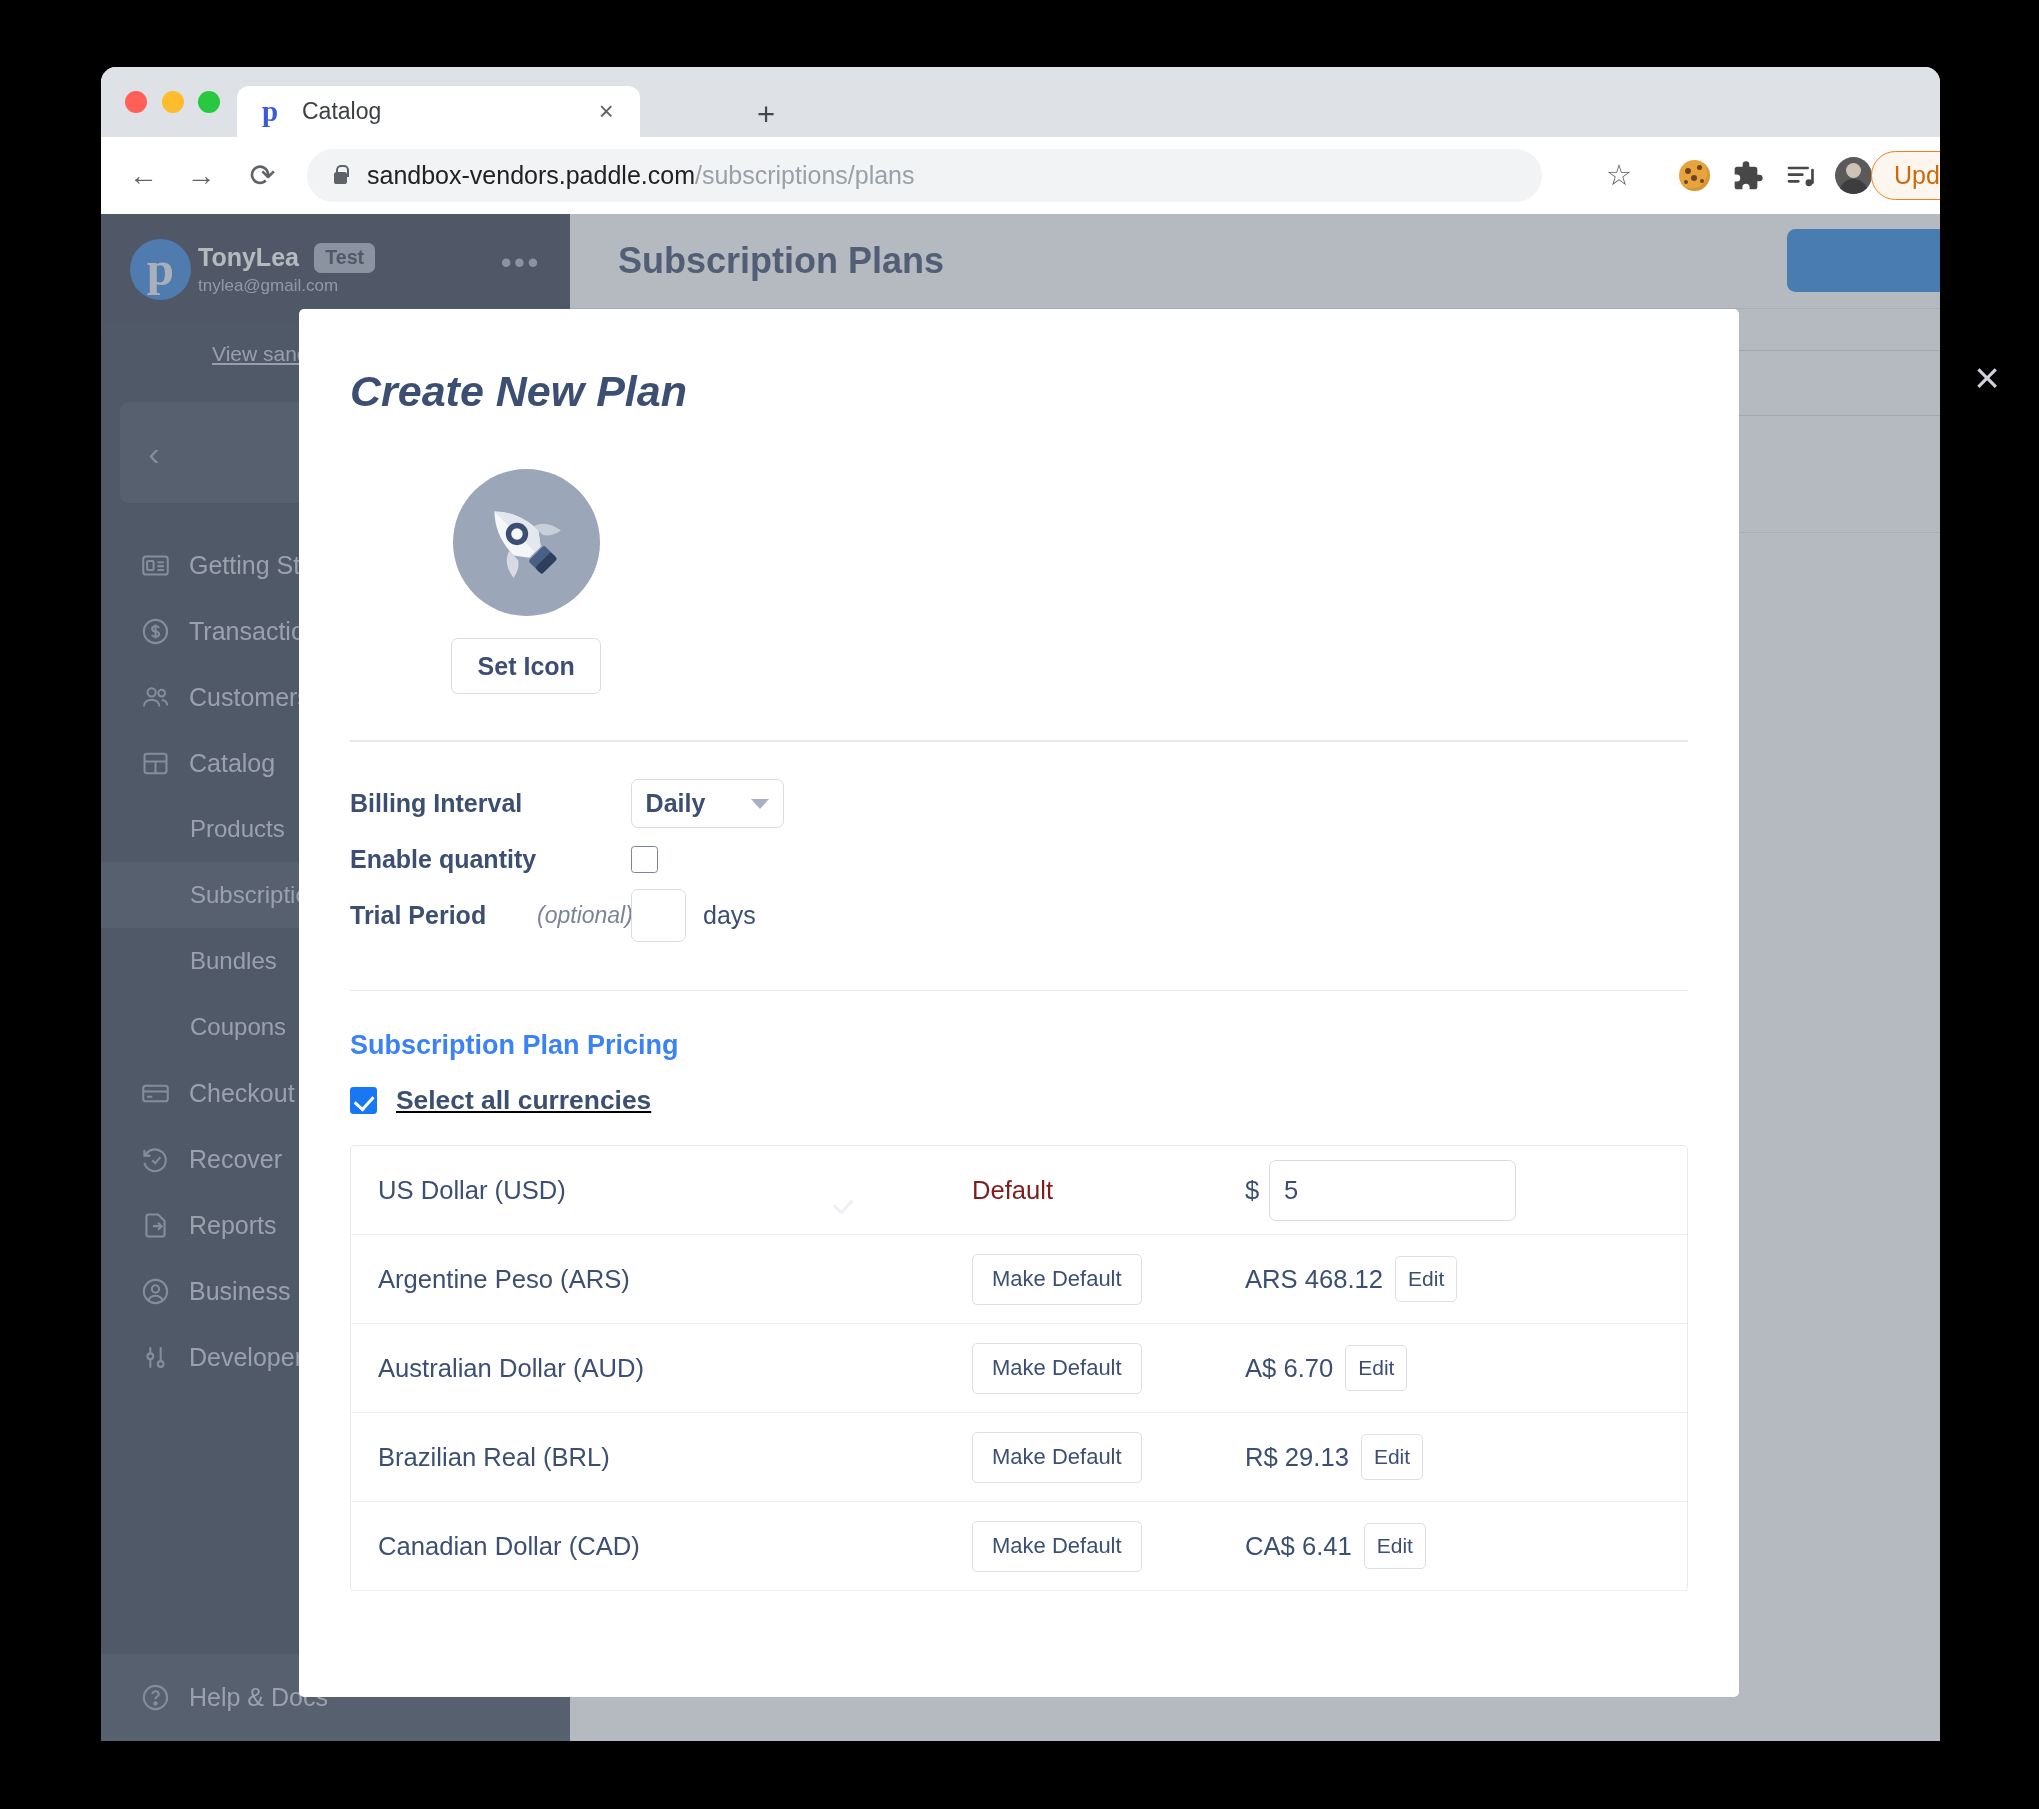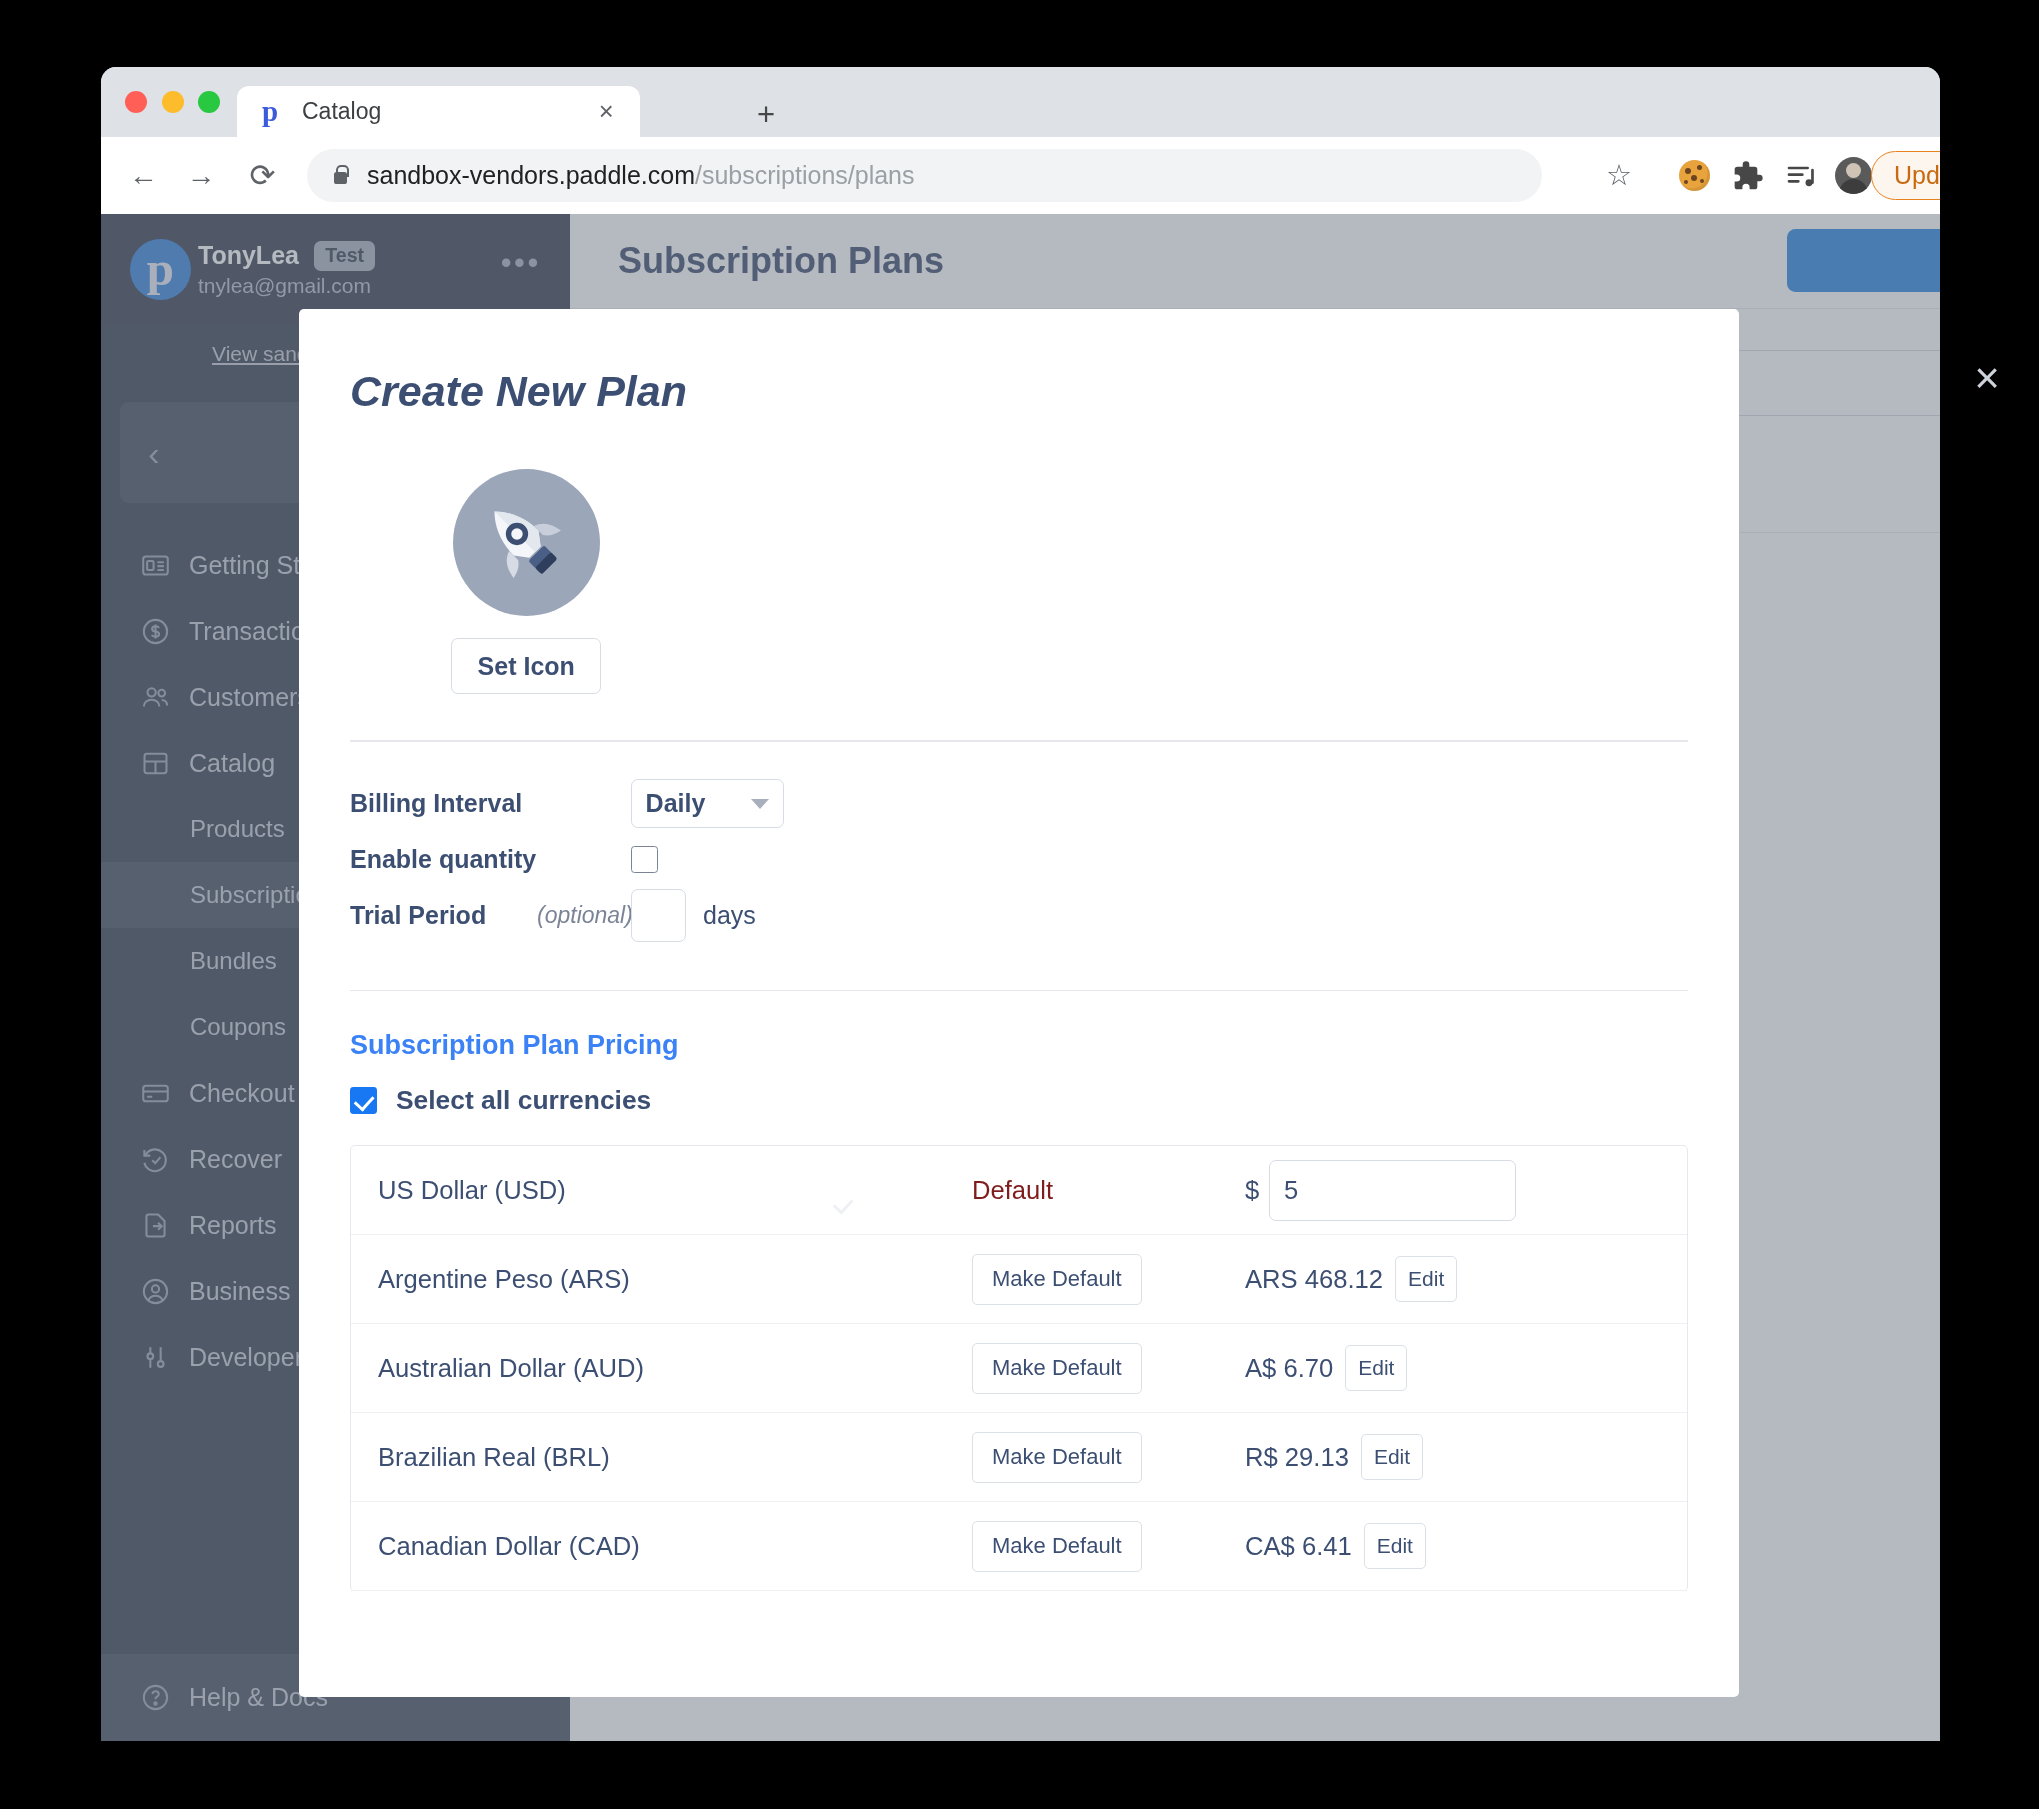--- a/index.html
+++ b/index.html
@@ -272,21 +272,21 @@
   }
   .sb-badge {
     font-size: 19.6px;
     color: #2d3748;
     background: #a7b0bf;
     border-radius: 6.8px;
     padding: 3.4px 11px;
     font-weight: bold;
   }
   .sb-email {
-    font-size: 21px;
+    font-size: 17px;
     color: #b6bdc9;
     margin-top: 3.4px;
   }
   .sb-dots {
     color: #a7b0bf;
     font-size: 31px;
     line-height: 0.4;
     letter-spacing: 2.6px;
     padding-bottom: 12px;
   }
@@ -613,20 +613,21 @@
   .pricing-head {
     padding: 39px 51px 0 51px;
     font-size: 27px;
     font-weight: bold;
     color: #3b82f6;
   }
   .select-all {
     padding: 24px 51px 0 51px;
     display: flex;
     align-items: center;
+    text-decoration: underline;
   }
   .chk-blue {
     width: 27px; height: 27px;
     border-radius: 3.4px;
     background: #1877f2;
     position: relative;
     flex: none;
   }
   .chk-blue::after {
     content: "";

